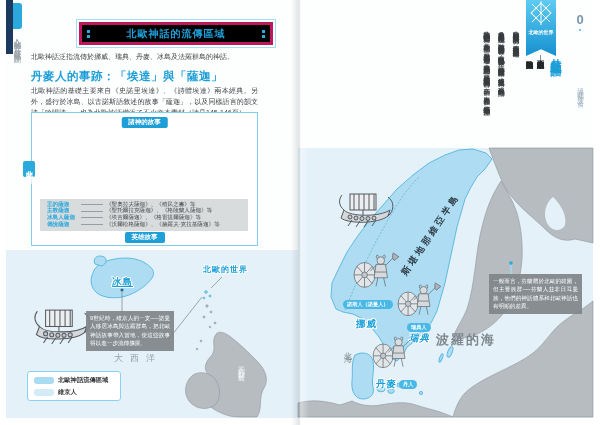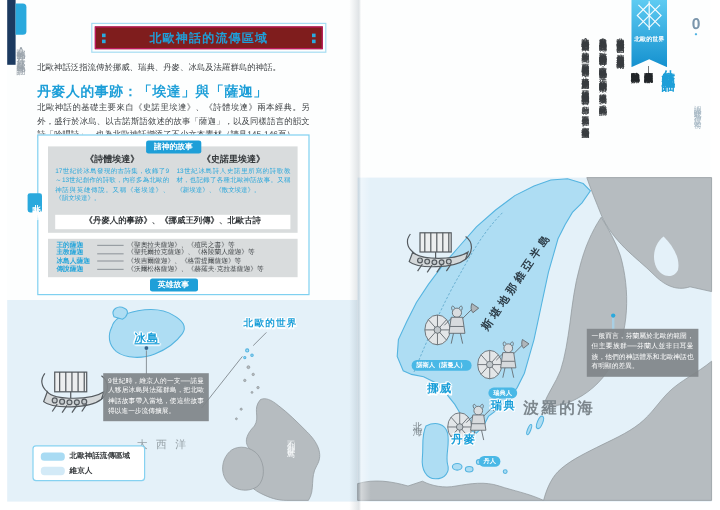--- a/index.html
+++ b/index.html
@@ -9,22 +9,22 @@
   #page-left{left:6px;width:292px;}
   #page-right{left:298px;width:294px;}
   .abs{position:absolute;}
   .v{writing-mode:vertical-rl;}
   .halo{text-shadow:-1px 0 #fff,1px 0 #fff,0 -1px #fff,0 1px #fff,1px 1px #fff,-1px -1px #fff;}
   
   #book-edge{left:6px;top:0;width:7px;height:54px;background:#1c3a60;}
   #spine-tab{left:13px;top:3px;width:9px;height:26px;background:#2aa9dd;border-radius:0 3px 3px 0;}
   #spine-text{left:12px;top:34px;height:170px;font-size:7.5px;color:#9aa3ab;letter-spacing:1px;}
   
-  #title-box{left:79px;top:22px;width:178px;height:17px;border:1px solid #be185d;outline:1px solid #a5ddf2;outline-offset:2px;
-             display:flex;align-items:center;justify-content:space-between;padding:0 5px;background:#7f1d1d;}
+  #title-box{left:79px;top:22px;width:178px;height:17px;border:3px solid #be185d;outline:1px solid #a5ddf2;outline-offset:2px;
+             display:flex;align-items:center;justify-content:space-between;padding:0 5px;background:#000000;}
   #title-box .ttl{flex:1;text-align:center;font-size:10px;font-weight:bold;color:#1e9fd8;letter-spacing:1px;}
   .orn{width:3px;display:flex;flex-direction:column;gap:2px;}
   .orn i{display:block;width:3px;height:3px;background:#2aa9dd;}
   #intro{left:31px;top:52px;width:226px;font-size:7px;line-height:1.4;}
   #sec-head{left:31px;top:69px;width:230px;font-size:11.5px;font-weight:bold;color:#1e9fd8;letter-spacing:0.5px;}
   #sec-body{left:31px;top:86px;width:227px;font-size:7px;line-height:1.55;text-align:justify;}
   
   #dbox{left:31px;top:112px;width:225px;height:132px;border:1px solid #7fd0f0;background:#fff;}
   .tag{position:absolute;left:50%;transform:translateX(-50%);background:#1e9fd8;color:#fff;font-size:6.5px;
        font-weight:bold;padding:1px 7px;border-radius:2px;white-space:nowrap;z-index:2;}
@@ -198,33 +198,20 @@
         <i></i>
       </span>
   </div>
   <div class="abs z3" id="intro">北歐神話泛指流傳於挪威、瑞典、丹麥、冰島及法羅群島的神話。</div>
   <div class="abs z3" id="sec-head">丹麥人的事跡：「埃達」與「薩迦」</div>
   <div class="abs z3" id="sec-body">北歐神話的基礎主要來自《史諾里埃達》、《詩體埃達》兩本經典。另外，盛行於冰島、以古諾斯語敘述的故事「薩迦」，以及同樣語言的韻文詩「吟唱詩」，也為北歐神話增添了不少文本素材（請見145-146頁）。</div>
 
   <div class="abs z3" id="dbox">
     <span class="tag" id="dtag-top">諸神的故事</span>
     <span id="side-tag">北歐神話</span>
-    <div class="panel" id="panel1">
-      <div class="cols">
-        <div class="col">
-          <h4>《詩體埃達》</h4>
-          <p>17世紀於冰島發現的古詩集，收錄了9～13世紀創作的詩歌，內容多為北歐的神話與英雄傳說。又稱《老埃達》、《韻文埃達》。</p>
-        </div>
-        <div class="col">
-          <h4>《史諾里埃達》</h4>
-          <p>13世紀冰島詩人史諾里所寫的詩歌教材，也記錄了各種北歐神話故事。又稱《新埃達》、《散文埃達》。</p>
-        </div>
-      </div>
-      <div id="mid-strip">《丹麥人的事跡》、《挪威王列傳》、北歐古詩</div>
-    </div>
     <div class="panel" id="panel2">
       <div class="saga-row">
         <span class="saga-cat">王的薩迦</span>
         <span class="saga-dash"></span>
         <span class="saga-works">《聖奧拉夫薩迦》、《殖民之書》等</span>
       </div>
       <div class="saga-row">
         <span class="saga-cat">主教薩迦</span>
         <span class="saga-dash"></span>
         <span class="saga-works">《聖托爾拉克薩迦》、《格陵蘭人薩迦》等</span>
@@ -239,21 +226,21 @@
         <span class="saga-dash"></span>
         <span class="saga-works">《沃爾松格薩迦》、《赫羅夫·克拉基薩迦》等</span>
       </div>
     </div>
     <span class="tag" id="dtag-bottom">英雄故事</span>
   </div>
 
   <div class="abs z3 cname halo" style="left:112px;top:276px;text-decoration:underline;">冰島</div>
   <div class="abs z3 halo" style="left:203px;top:264px;font-size:8px;font-weight:bold;color:#1a9fd9;letter-spacing:1px;">北歐的世界</div>
   <div class="abs z3 note" style="left:86px;top:311px;width:80px;">9世紀時，維京人的一支──諾曼人移居冰島與法羅群島，把北歐神話故事帶入當地，使這些故事得以進一步流傳擴展。</div>
-  <div class="abs z3 seaLbl" style="left:114px;top:364px;font-size:9px;letter-spacing:7px;color:#97a2a8;">大西洋</div>
+  <div class="abs z3 seaLbl" style="left:114px;top:352px;font-size:9px;letter-spacing:7px;color:#97a2a8;">大西洋</div>
   <div class="abs z3 v" style="left:236px;top:361px;height:56px;font-size:6.8px;color:#f4f7f8;letter-spacing:2px;">不列顛群島</div>
   <div class="abs z3" id="legend">
     <div class="leg-row">
       <i class="leg-swatch" style="background:#a9dbf3;"></i>
       <span>北歐神話流傳區域</span>
     </div>
     <div class="leg-row">
       <i class="leg-swatch" style="background:#d3eaf7;"></i>
       <span>維京人</span>
     </div>
@@ -285,19 +272,19 @@
     <p>多數日耳曼人早期就受基督教思想洗禮，以致原有的信仰與神話大部分都被稀釋了。而北歐地區較晚受基督教影響，獨有的神話原貌才能夠保留下來，後來經過整理彙集，成為現在的「北歐神話」。</p>
     <p>北歐神話最大的特色是它的悲劇性質，其中的神並非永生不死，而是跟我們一樣逃不過死亡的命運。故事從世界的創生開始講起，最後神族與巨人族爆發一場大戰「諸神的黃昏」，所有的神、巨人乃至整個世界，都在這場浩劫中毀滅殆盡。</p>
   </div>
 
   <div class="abs z3" id="lbl-peninsula">斯堪地那維亞半島</div>
   <div class="abs z3 v seaLbl" style="left:341px;top:345px;height:30px;font-size:8px;letter-spacing:4px;">北海</div>
   <div class="abs z3 seaLbl" style="left:436px;top:331px;font-size:13px;letter-spacing:2px;font-weight:bold;">波羅的海</div>
   <div class="abs z3 pill" style="left:343px;top:300px;">諾斯人（諾曼人）</div>
   <div class="abs z3 cname halo" style="left:356px;top:318px;">挪威</div>
   <div class="abs z3 pill" style="left:407px;top:323px;">瑞典人</div>
-  <div class="abs z3 cname halo" style="left:409px;top:332px;">瑞典</div>
-  <div class="abs z3 cname halo" style="left:376px;top:360px;">丹麥</div>
+  <div class="abs z3 cname halo" style="left:409px;top:332px;font-style:italic;">瑞典</div>
+  <div class="abs z3 cname halo" style="left:376px;top:378px;">丹麥</div>
   <div class="abs z3 pill" style="left:399px;top:380px;">丹人</div>
   <div class="abs z3 note" style="left:489px;top:274px;width:85px;">一般而言，芬蘭屬於北歐的範圍，但主要族群──芬蘭人並非日耳曼族，他們的神話體系和北歐神話也有明顯的差異。</div>
 
   <div class="abs" id="spine-shadow"></div>
 </div>
 
 </body></html>

